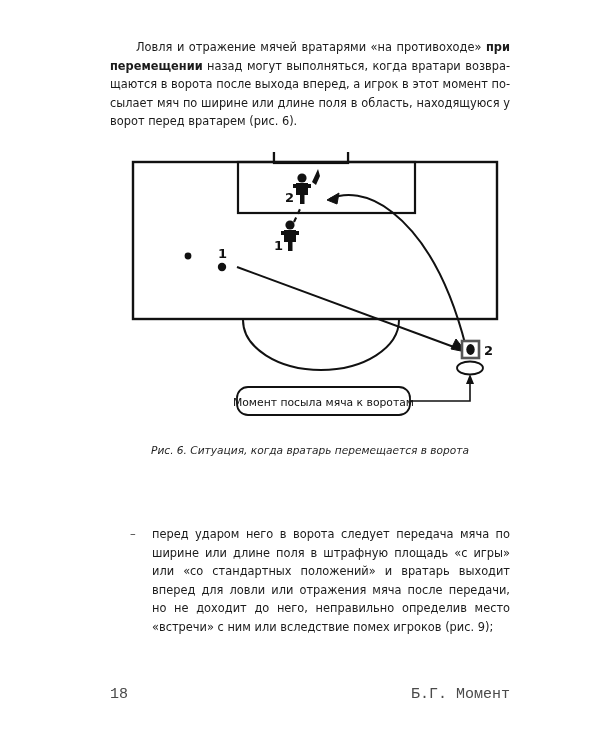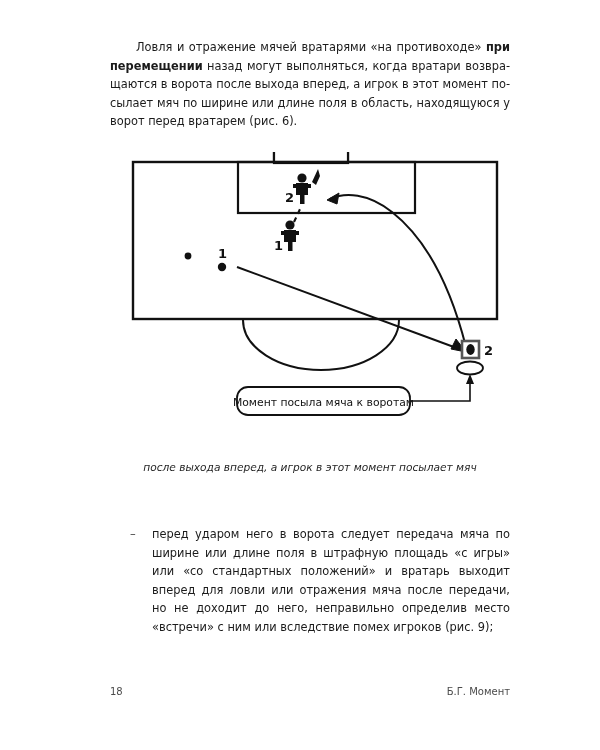--- a/index.html
+++ b/index.html
@@ -97,22 +97,23 @@
 
   
   .footer {
     position: absolute;
     left: 110px;
     top: 686px;
     width: 400px;
     display: flex;
     justify-content: space-between;
     align-items: flex-end;
-    font-size: 10px;
+    font-size: 15px;
     color: #555555;
+    font-family: Liberation Mono, monospace;
   }
   .footer .pageno { color: #4a4a4a; }
   .footer .author { color: #4a4a4a; }
 </style>
 </head>
 <body>
 
 <div class="page">
 
   <div class="content">
@@ -177,22 +178,22 @@
 
       <path d="M 312 30 L 318 17 L 320 24 L 316 33 Z" fill="#111111"></path>
       <text x="285" y="50" font-family="DejaVu Sans, Liberation Sans, sans-serif" font-size="13" font-weight="700" fill="#111111">2</text>
 
       <line x1="294" y1="70" x2="301" y2="55" stroke="#111111" stroke-width="2.1" stroke-dasharray="5 4"></line>
 
     </svg>
   </div>
 
   <p class="caption">
+    <span>Рис. 6. Ситуация, когда вратарь перемещается в ворота</span><br>
     <br>
-    <span>после выхода вперед, а игрок в этот момент посылает мяч</span><br>
   </p>
 
   <div class="content2">
 
     <ul class="dash-list">
       <li>
         <span class="dash">–</span><span>перед ударом него в ворота следует передача мяча по</span>
         <span>ширине или длине поля в штрафную площадь «с игры» или</span>
         <span>«со стандартных положений» и вратарь выходит вперед для</span>
         <span>ловли или отражения мяча после передачи, но не доходит</span>

